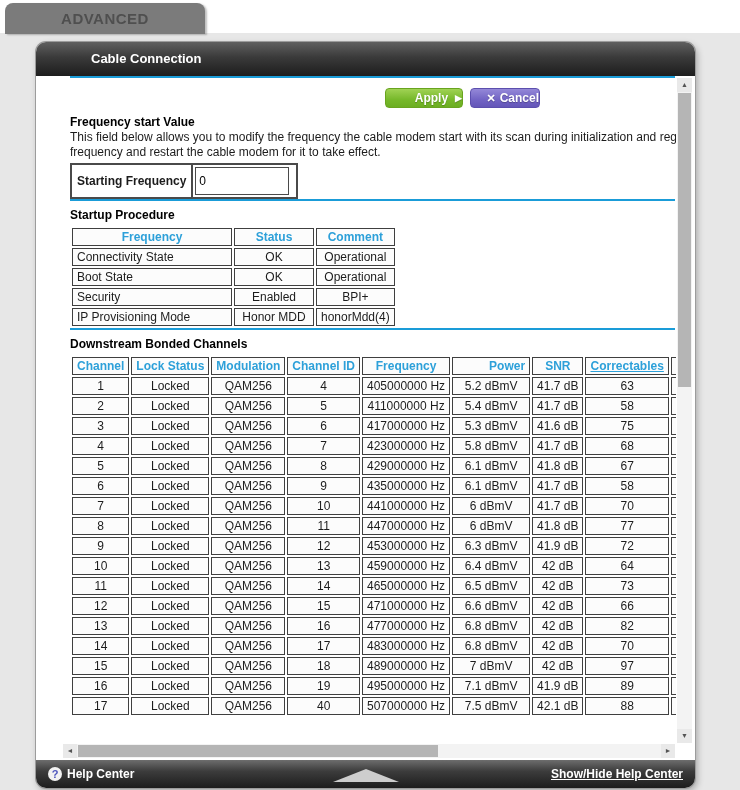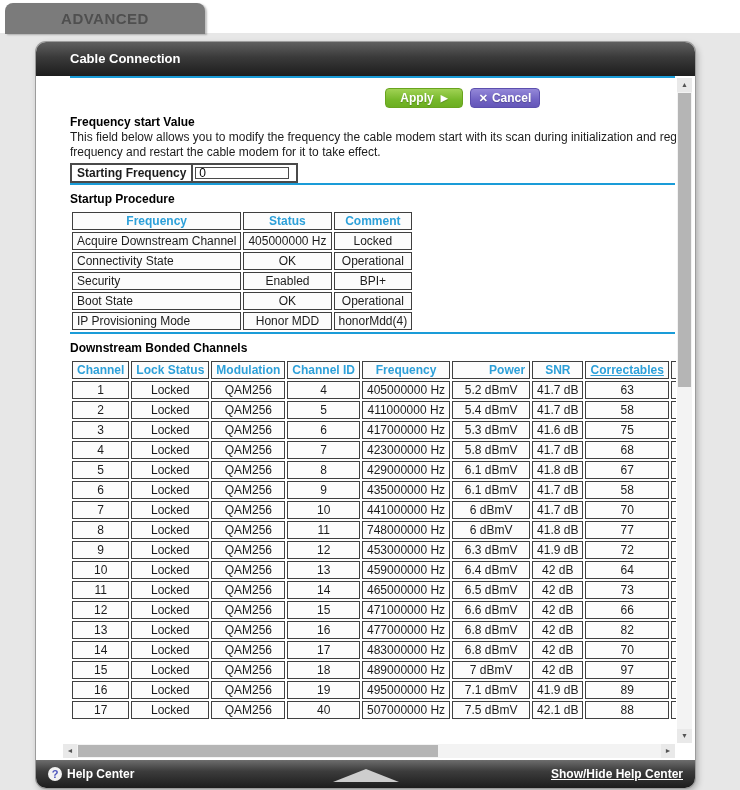--- a/index.html
+++ b/index.html
@@ -20,47 +20,47 @@
   }
 
   
   .window {
     position:absolute; left:36px; top:42px; width:659px; height:746px;
     background:#ffffff; border-radius:10px; overflow:hidden;
     box-shadow:0 0 0 1px #9c9c9c, 2px 3px 7px rgba(0,0,0,.3);
   }
   .titlebar {
     height:34px; background:linear-gradient(#606060,#3a3a3a 45%,#1d1d1d);
-    color:#ffffff; font-weight:bold; font-size:13px; line-height:34px; padding-left:34px;
+    color:#ffffff; font-weight:bold; font-size:13px; line-height:34px; padding-left:55px;
   }
   .content { position:absolute; top:34px; bottom:28px; left:0; right:0; background:#ffffff; }
   .viewport { position:absolute; left:0; top:0; right:19px; bottom:16px; overflow:hidden; }
   .doc { width:780px; padding-left:34px; font-size:12px; color:#1c1c1c; }
 
   hr.blue { border:none; border-top:2px solid #1a9cd8; margin:0; width:605px; }
   .hr1 { margin-top:11px; }
   .hr2 { margin-top:8px; }
   .hr3 { margin-top:6px; }
 
   .btn-row { display:flex; gap:7px; margin:10px 0 0 315px; height:20px; }
   .btn {
     height:20px; border-radius:4px; color:#fff; font-weight:bold; font-size:12px;
-    display:flex; align-items:center; justify-content:center; cursor:pointer;
+    display:flex; align-items:center; justify-content:flex-end; cursor:pointer;
     text-shadow:0 1px 1px rgba(0,0,0,.25);
   }
   .btn-apply { width:78px; background:linear-gradient(#a0d254,#76b82a 60%,#6cae22); border:1px solid #69a41f; }
   .btn-cancel { width:70px; background:linear-gradient(#9488d8,#7163c4 60%,#6active);
                 background:linear-gradient(#9488d8,#7163c4 60%,#6456b8); border:1px solid #5c4fae; }
   .btn .tri { font-size:9px; margin-left:7px; line-height:1; }
   .btn .x   { font-size:11px; margin-right:4px; line-height:1; }
 
   .sec-heading { font-weight:bold; font-size:12px; color:#000; margin-top:7px; line-height:15px; }
   .desc-line { white-space:nowrap; line-height:15px; }
 
-  .freq-box { margin-top:3px; width:228px; height:20px; border:2px solid #4a4a4a; display:flex; align-items:stretch; background:#fff; }
+  .freq-box { margin-top:3px; width:228px; height:36px; border:2px solid #4a4a4a; display:flex; align-items:stretch; background:#fff; }
   .freq-label { font-weight:bold; font-size:12px; padding:0 5px; display:flex; align-items:center; border-right:2px solid #4a4a4a; }
   .freq-input { width:94px; margin:2px; border:1px solid #4a4a4a; font-size:12px; padding:0 3px; font-family:inherit; }
 
   table { border-collapse:separate; border-spacing:2px; margin-top:3px; }
   th, td { border:1px solid #3f3f3f; background:#fcfcfc; font-size:12px; line-height:14px; padding:1px 4px; text-align:center; white-space:nowrap; }
   th { color:#2da0d9; font-weight:bold; }
   .startup-table td:first-child { text-align:left; }
   .startup-table th:nth-child(1){ width:160px; }
   .startup-table th:nth-child(2){ width:80px; }
   .startup-table th:nth-child(3){ width:72px; }
@@ -146,38 +146,33 @@
         <table class="startup-table">
           <thead>
             <tr>
               <th>Frequency</th>
               <th>Status</th>
               <th>Comment</th>
             </tr>
           </thead>
           <tbody>
               <tr>
-                <td>Acquire Downstream Channel</td>
-                <td>405000000 Hz</td>
-                <td>Locked</td>
-              </tr>
-              <tr>
                 <td>Connectivity State</td>
                 <td>OK</td>
                 <td>Operational</td>
               </tr>
               <tr>
+                <td>Boot State</td>
+                <td>OK</td>
+                <td>Operational</td>
+              </tr>
+              <tr>
                 <td>Security</td>
                 <td>Enabled</td>
                 <td>BPI+</td>
-              </tr>
-              <tr>
-                <td>Boot State</td>
-                <td>OK</td>
-                <td>Operational</td>
               </tr>
               <tr>
                 <td>IP Provisioning Mode</td>
                 <td>Honor MDD</td>
                 <td>honorMdd(4)</td>
               </tr>
             </tbody>
         </table>
 
         <hr class="blue hr3">
@@ -274,21 +269,21 @@
                 <td>6 dBmV</td>
                 <td>41.7 dB</td>
                 <td>70</td>
                 <td>0</td>
               </tr>
               <tr>
                 <td>8</td>
                 <td>Locked</td>
                 <td>QAM256</td>
                 <td>11</td>
-                <td>748000000 Hz</td>
+                <td>447000000 Hz</td>
                 <td>6 dBmV</td>
                 <td>41.8 dB</td>
                 <td>77</td>
                 <td>0</td>
               </tr>
               <tr>
                 <td>9</td>
                 <td>Locked</td>
                 <td>QAM256</td>
                 <td>12</td>

